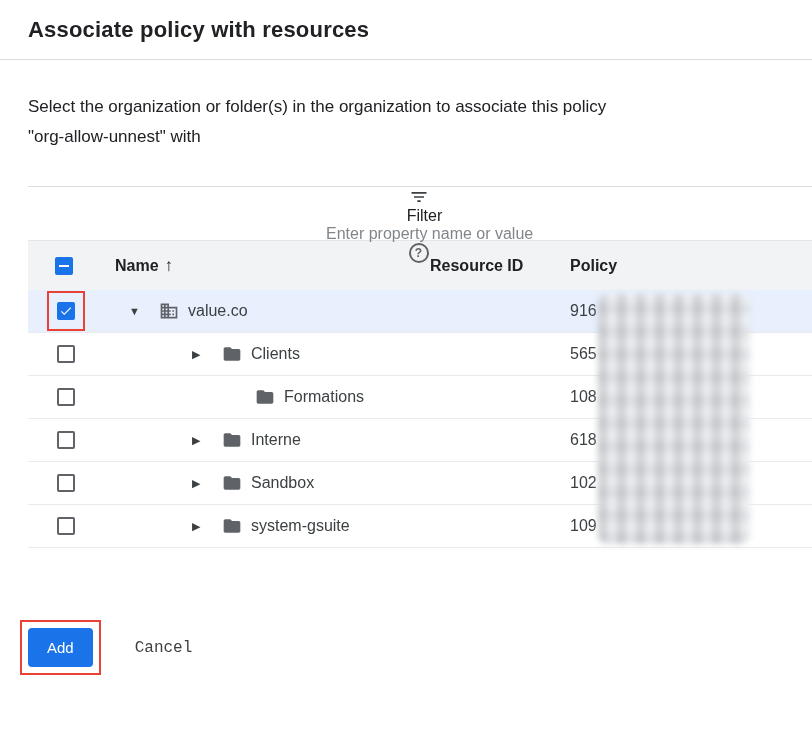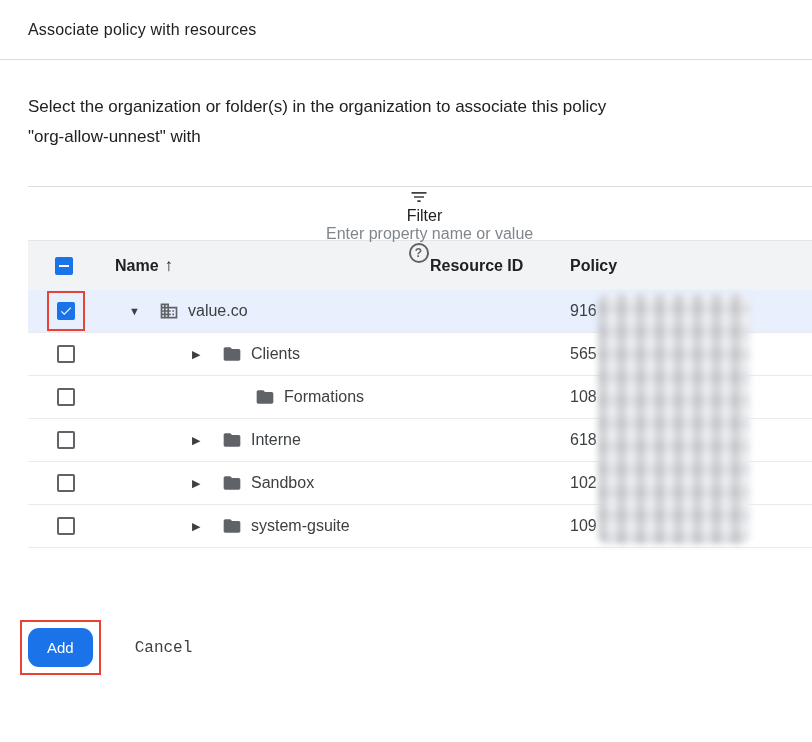--- a/index.html
+++ b/index.html
@@ -6,21 +6,21 @@
   html,body { width:812px; height:742px; }
   body {
     background:#ffffff;
     font-family:"Liberation Sans", sans-serif;
     color:#202124;
     overflow:hidden;
   }
 
   
   .dialog-header { height:60px; display:flex; align-items:center; padding:0 28px; border-bottom:1px solid #dadce0; }
-  .dialog-title { font-size:16px; font-weight:400; color:#202124; letter-spacing:.2px; }
+  .dialog-title { font-size:22px; font-weight:700; color:#202124; letter-spacing:.2px; }
 
   
   .description { margin:32px 28px 0 28px; font-size:17px; line-height:30px; color:#202124; }
 
   
   .table-card { margin:34px 0 0 28px; width:784px; position:relative; }
 
   .filter-bar { height:54px; border-top:1px solid #dadce0; display:flex; align-items:center; padding-left:27px; padding-right:30px;flex-direction:column; }
   .filter-icon svg { display:block; }
   .filter-label { font-size:16px; font-weight:500; color:#202124; margin-left:12px; }
@@ -60,21 +60,21 @@
       repeating-linear-gradient(90deg, rgba(189,191,196,.6) 0 9px, rgba(234,235,238,.6) 9px 19px),
       repeating-linear-gradient(0deg, rgba(197,199,204,.7) 0 11px, rgba(242,243,244,.7) 11px 23px),
       #e7e9eb;
     filter:blur(3px);
     pointer-events:none;
   }
 
   
   .footer { margin-top:72px; padding-left:20px; display:flex; align-items:center; }
   .add-annotation { border:2px solid #e94235; padding:6px; display:inline-block; }
-  .add-button { background:#1a73e8; color:#fff; border:none; border-radius:11px; font-size:15px; font-weight:500; padding:11px 19px; font-family:inherit; cursor:pointer; }
+  .add-button { background:#1a73e8; color:#fff; border:none; border-radius:4px; font-size:15px; font-weight:500; padding:11px 19px; font-family:inherit; cursor:pointer; }
   .cancel-button { background:none; border:none; font-size:16px; font-weight:500; color:#3c4043; margin-left:34px; font-family:Liberation Mono, monospace; cursor:pointer; }
 </style>
 </head>
 <body>
 
 <div>
 
   <header class="dialog-header">
     <h1 class="dialog-title">Associate policy with resources</h1>
   </header>

